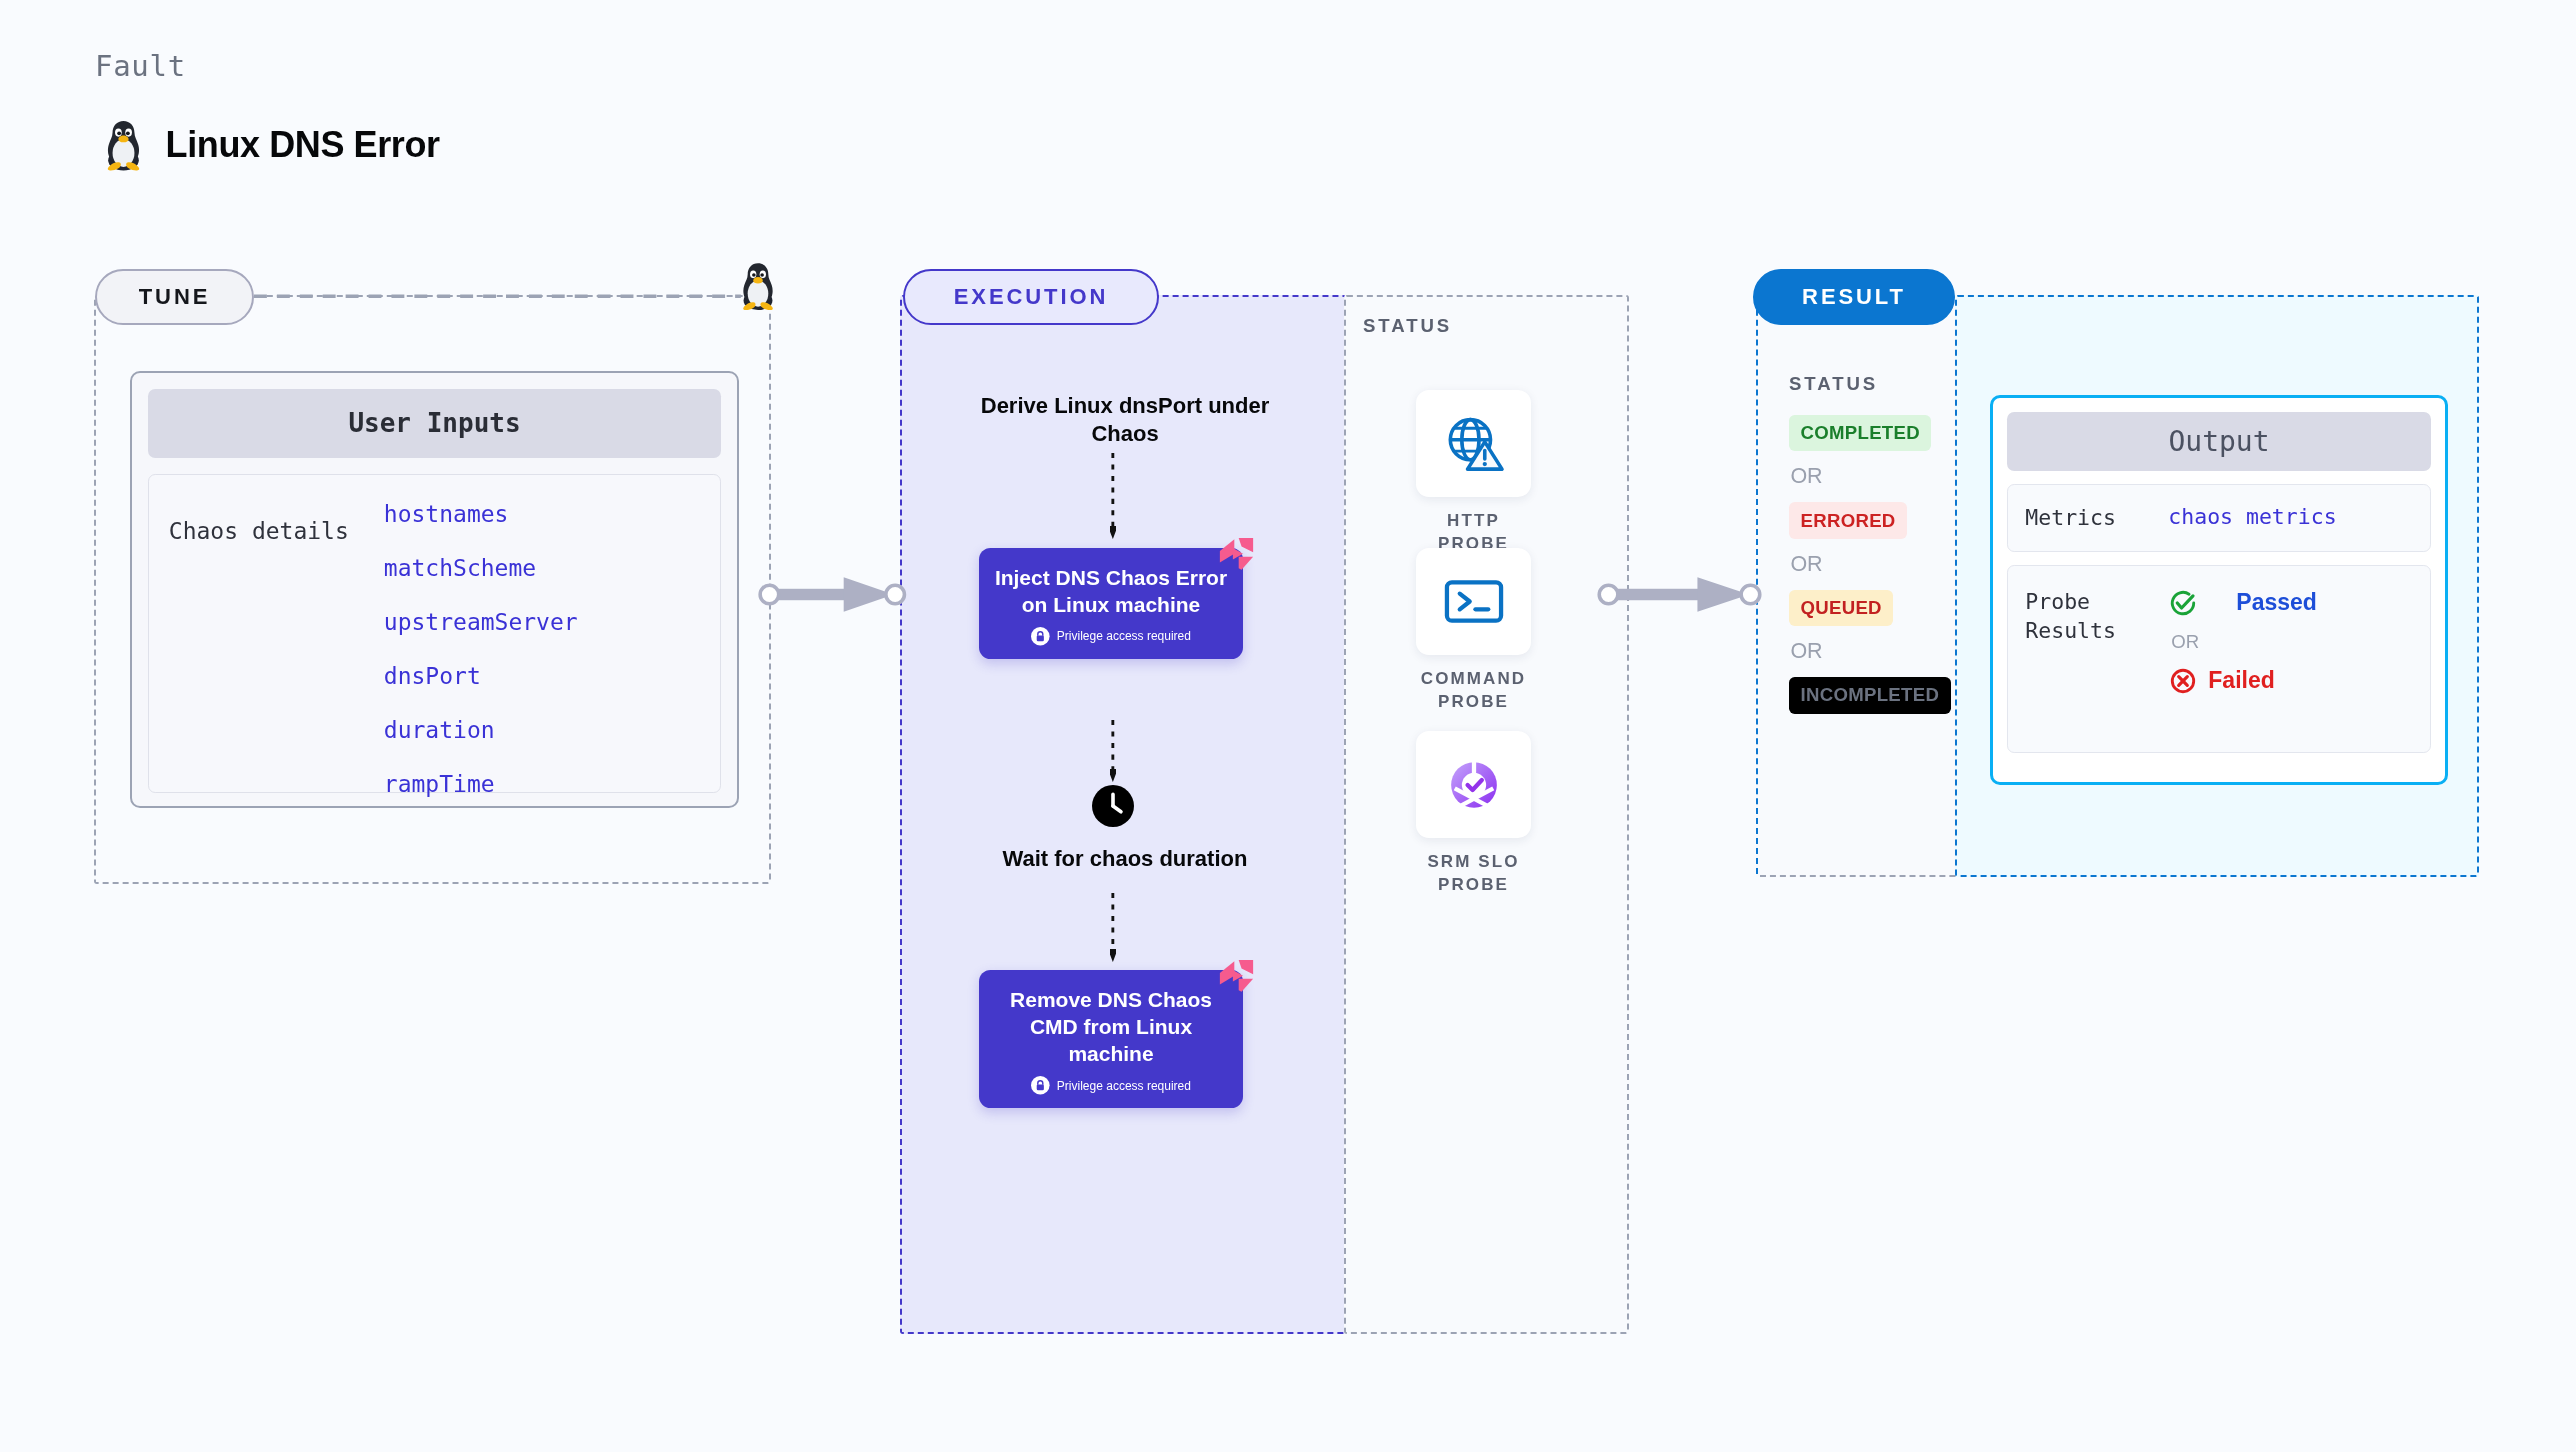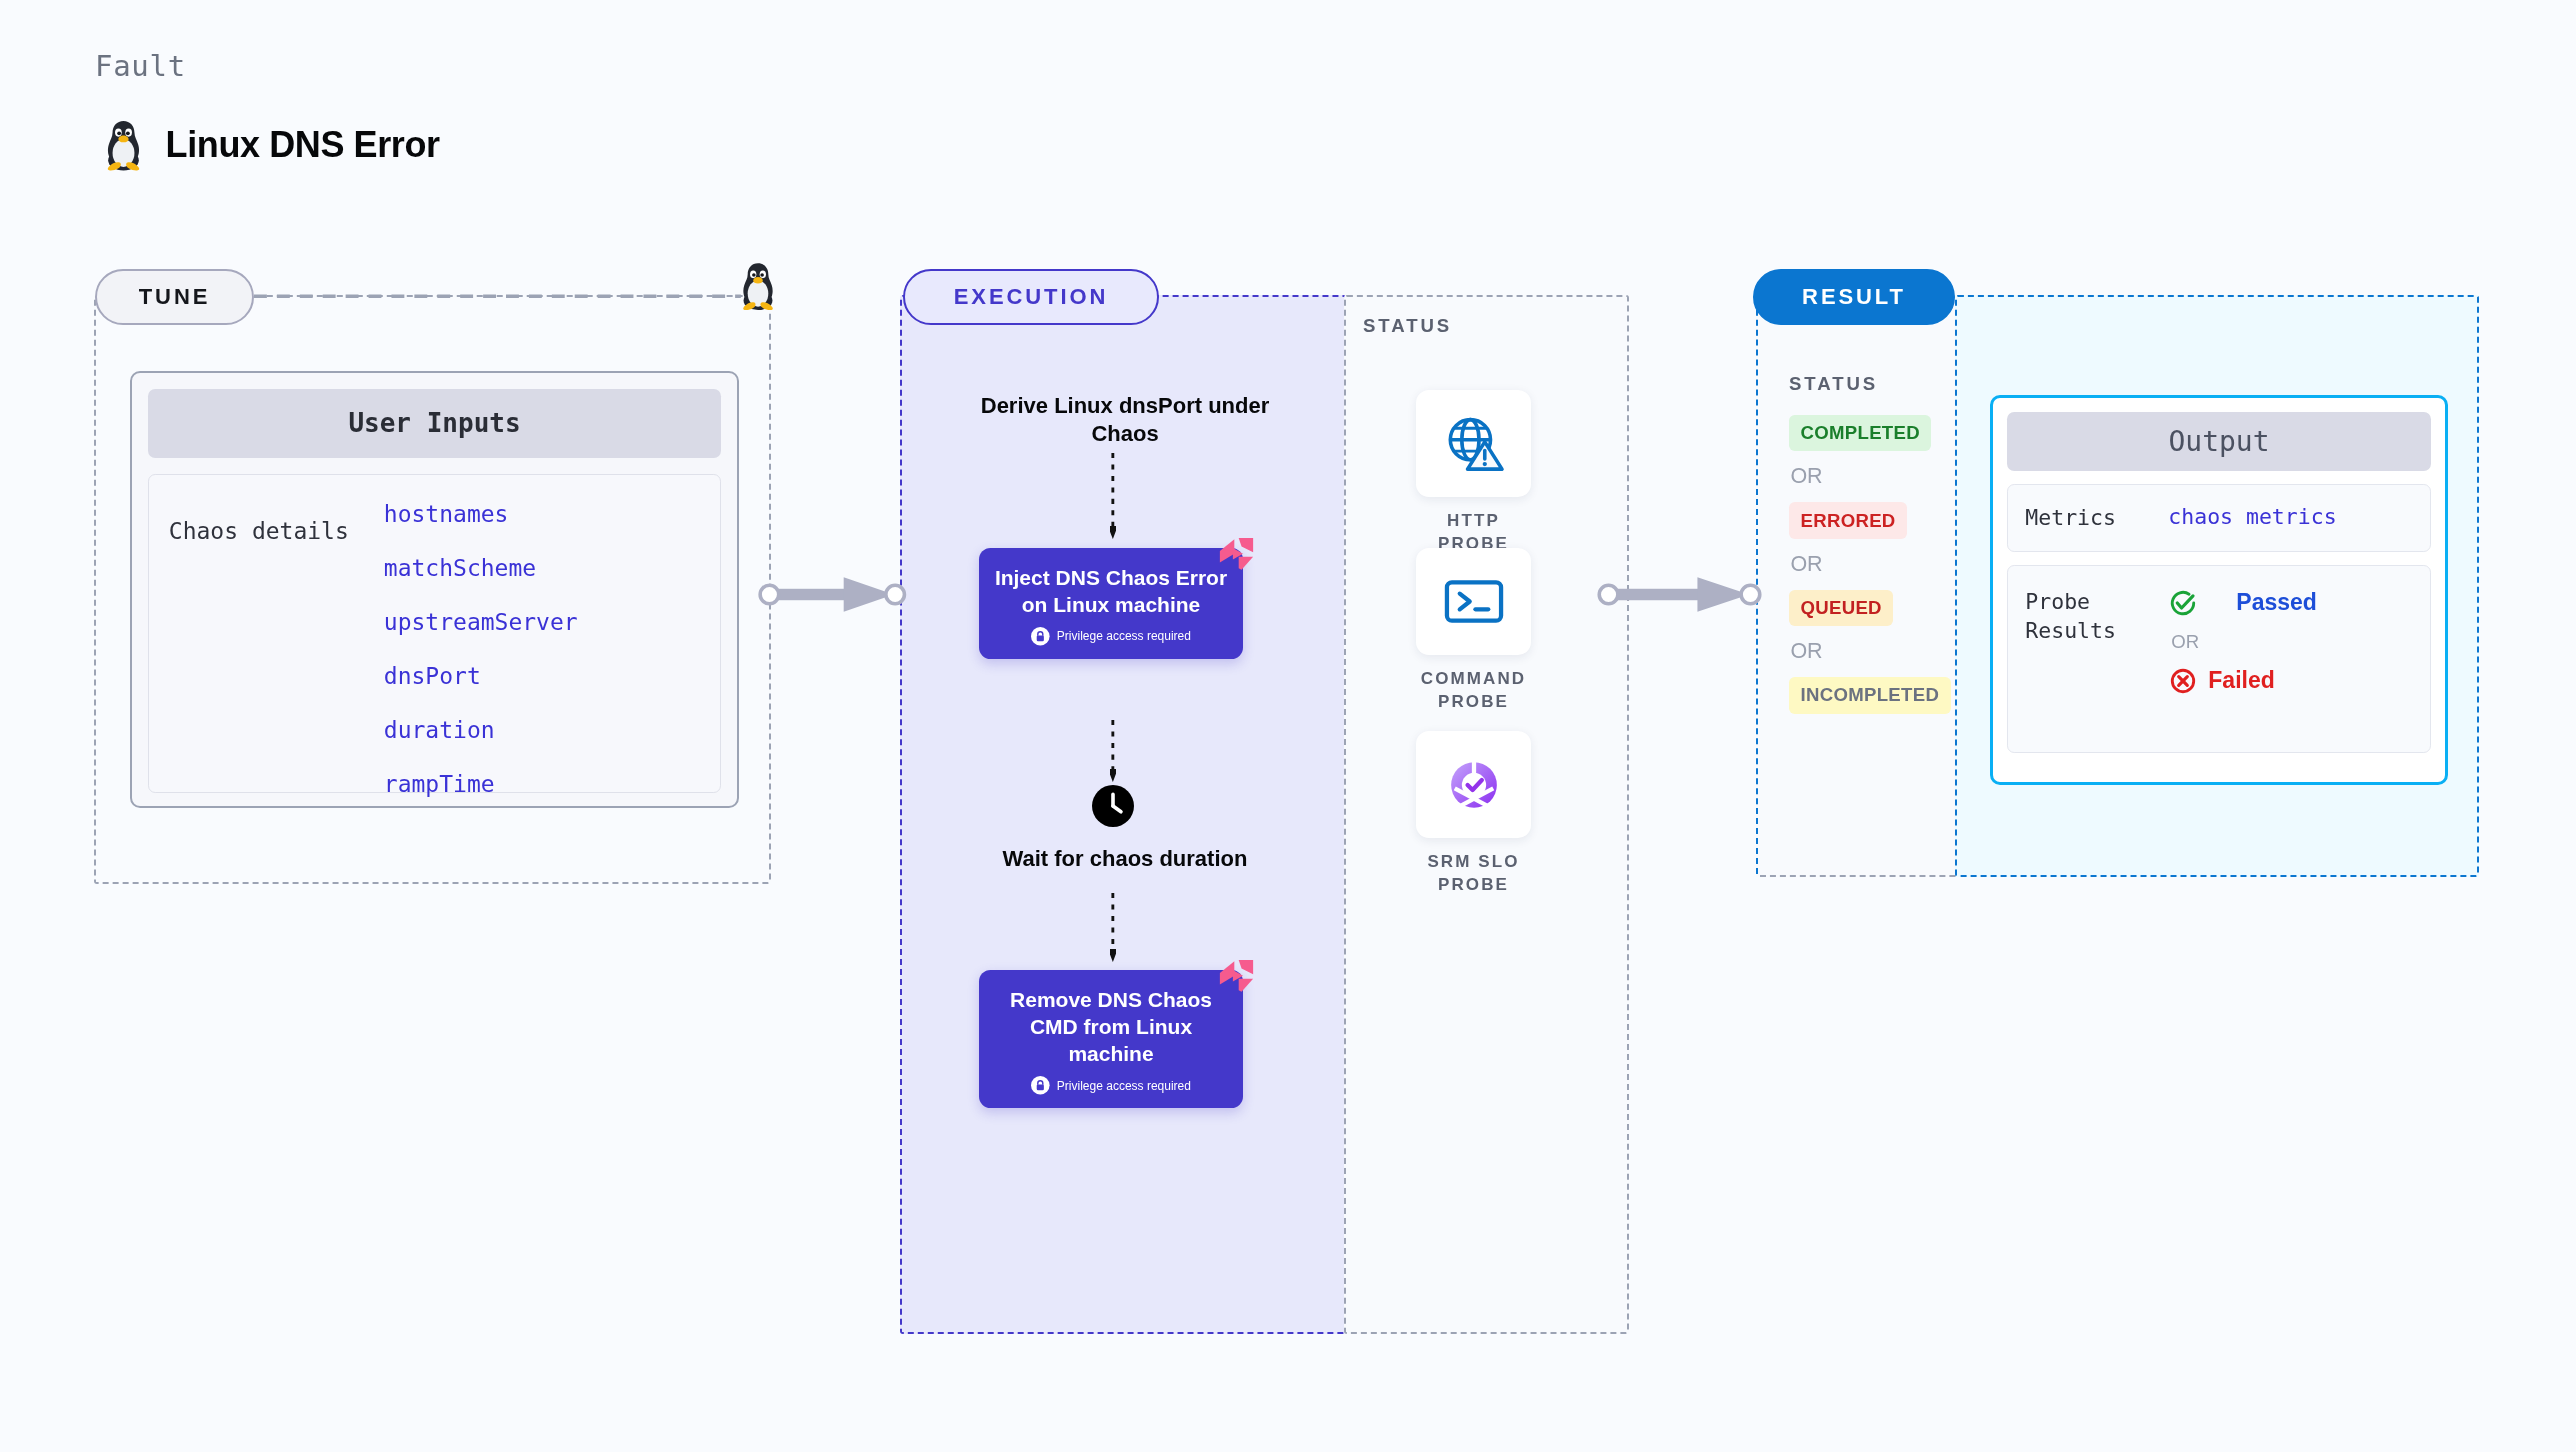--- a/index.html
+++ b/index.html
@@ -159,21 +159,21 @@
     font-size: 18.6px; font-weight: 700; color: #5b6170; letter-spacing: 2.9px;
   }
   .status-stack { position: absolute; left: 1789px; top: 415px; width: 165px; }
   .badge {
     display: inline-block; border-radius: 5.7px;
     padding: 7.2px 11.5px; font-size: 18.6px; font-weight: 700; letter-spacing: 0.3px;
   }
   .b-completed { background: #dbf5de; color: #1a7f2b; }
   .b-errored   { background: #fde8e8; color: #cc2222; }
   .b-queued    { background: #fdefc9; color: #c22121; }
-  .b-incomplete{ background: #fef9c3; color: #6b7280; }
+  .b-incomplete{ background: #000000; color: #6b7280; }
   .or-text {
     font-size: 21.5px; color: #9aa0ae; margin: 13px 0 13px 1.4px;
     font-family: "Liberation Sans", sans-serif;
   }
 
   .out-card {
     position: absolute; left: 1990px; top: 395px; width: 458px; height: 390px;
     background: #ffffff; border: 3.6px solid #09aff4; border-radius: 10px;
     padding: 14.3px;
   }

